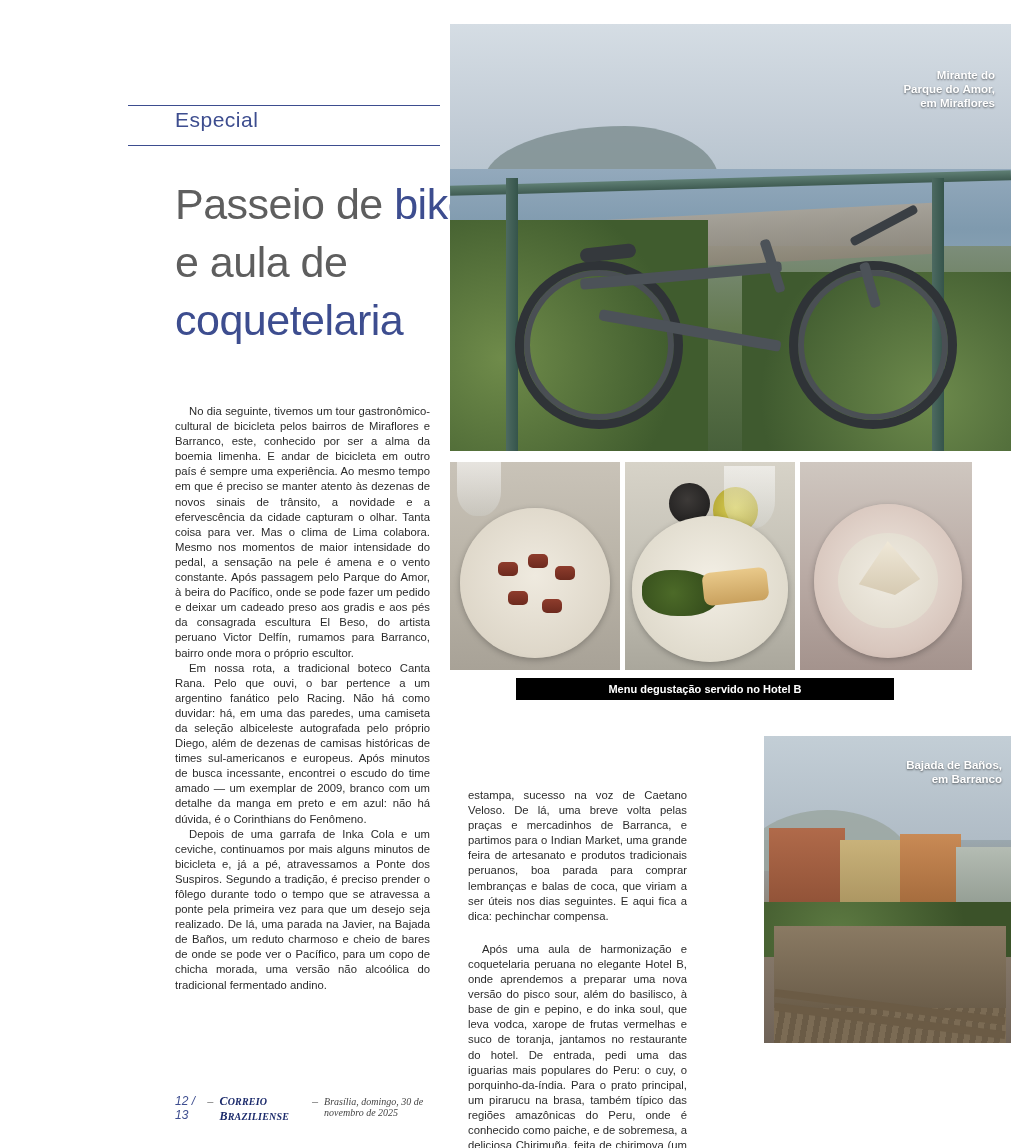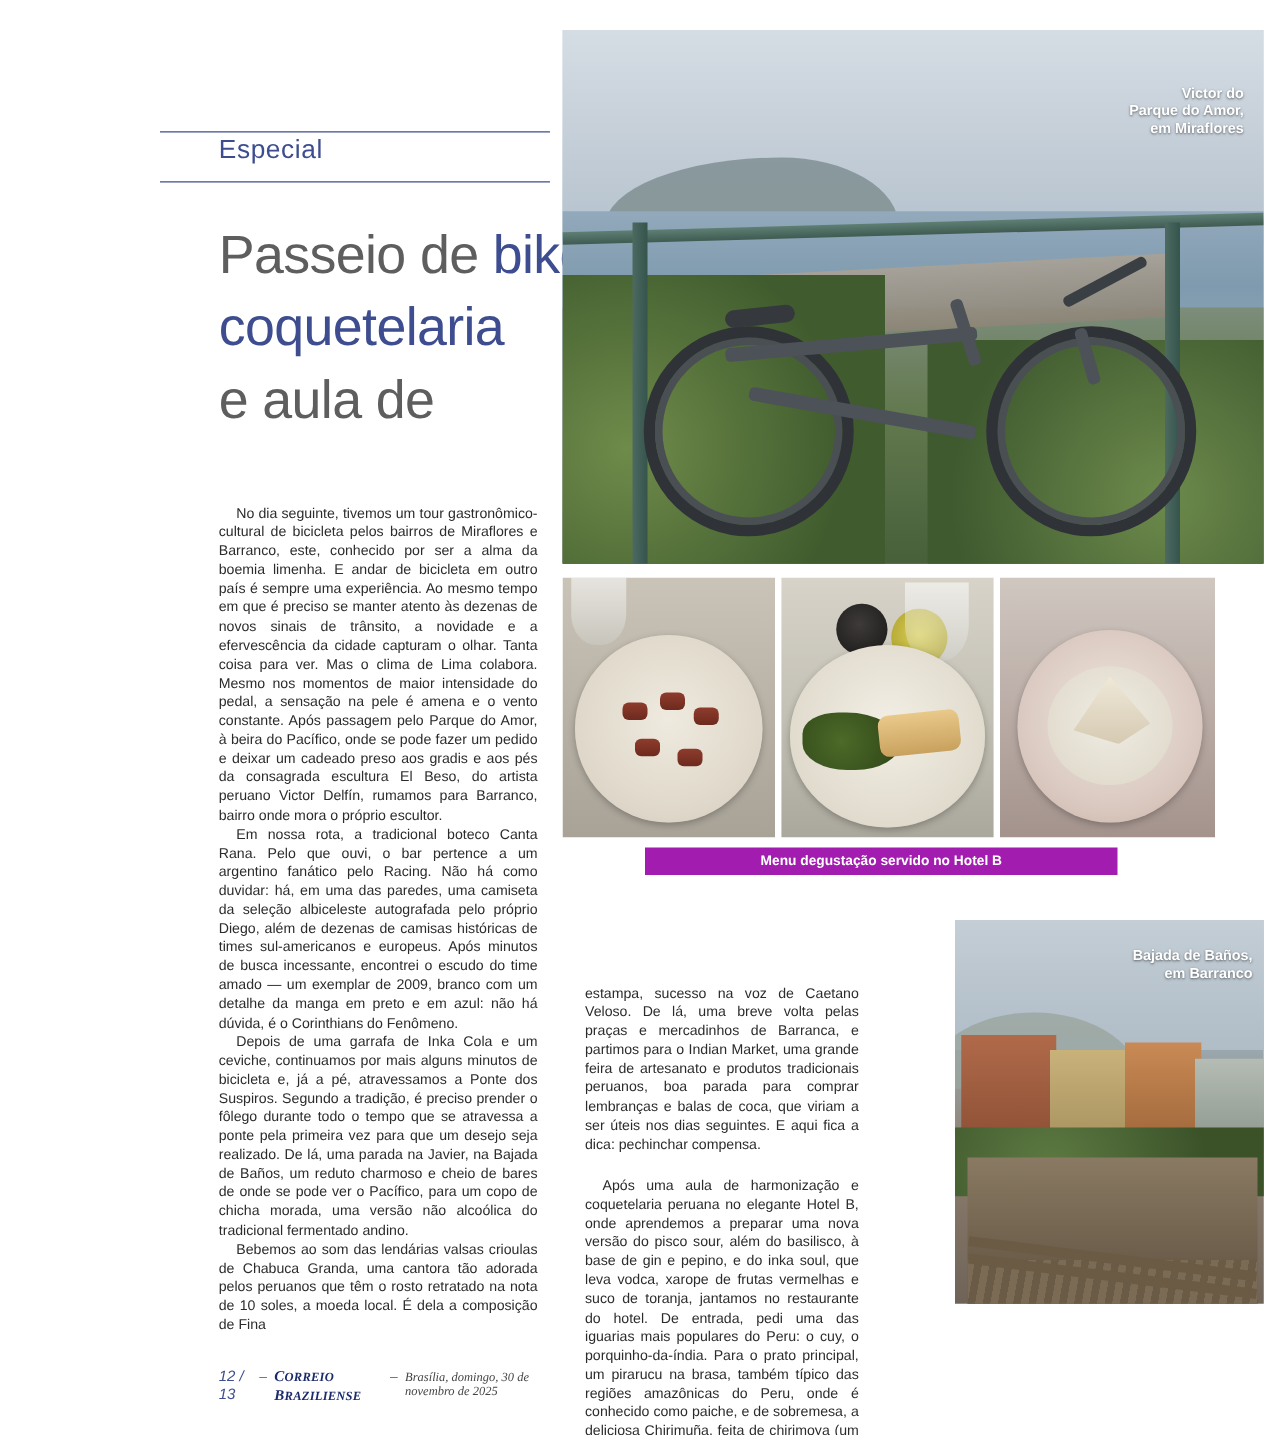--- a/index.html
+++ b/index.html
@@ -257,21 +257,21 @@
   }
   .glass {
     position: absolute; left: 58%; top: 2%; width: 30%; height: 30%;
     background: linear-gradient(rgba(255,255,255,.55), rgba(220,225,225,.25));
     border-radius: 0 0 45% 45%;
   }
 
   .food-caption-bar {
     position: absolute;
     left: 516px; top: 678px; width: 378px; height: 22px;
-    background: #a21caf;
+    background: #000000;
     color: #ffffff;
     font-size: 11px;
     font-weight: bold;
     display: flex; align-items: center; justify-content: center;
     font-family: "Liberation Sans", sans-serif;
   }
 
   
   .right-col {
     position: absolute;
@@ -334,29 +334,28 @@
     <div class="rule"></div>
     <div class="rule bottom"></div>
   </div>
 
   <div class="kicker">Especial</div>
 
   <div class="headline">
     <span class="hl-line">
       <span>Passeio de </span><span class="hl-accent">bike</span>
     </span>
+    <span class="hl-line">e aula de</span>
     <span class="hl-line hl-accent">coquetelaria</span>
-    <span class="hl-line">e aula de</span>
   </div>
 
   <div class="body-col">
     <p>No dia seguinte, tivemos um tour gastronômico-cultural de bicicleta pelos bairros de Miraflores e Barranco, este, conhecido por ser a alma da boemia limenha. E andar de bicicleta em outro país é sempre uma experiência. Ao mesmo tempo em que é preciso se manter atento às dezenas de novos sinais de trânsito, a novidade e a efervescência da cidade capturam o olhar. Tanta coisa para ver. Mas o clima de Lima colabora. Mesmo nos momentos de maior intensidade do pedal, a sensação na pele é amena e o vento constante. Após passagem pelo Parque do Amor, à beira do Pacífico, onde se pode fazer um pedido e deixar um cadeado preso aos gradis e aos pés da consagrada escultura El Beso, do artista peruano Victor Delfín, rumamos para Barranco, bairro onde mora o próprio escultor.</p>
     <p>Em nossa rota, a tradicional boteco Canta Rana. Pelo que ouvi, o bar pertence a um argentino fanático pelo Racing. Não há como duvidar: há, em uma das paredes, uma camiseta da seleção albiceleste autografada pelo próprio Diego, além de dezenas de camisas históricas de times sul-americanos e europeus. Após minutos de busca incessante, encontrei o escudo do time amado — um exemplar de 2009, branco com um detalhe da manga em preto e em azul: não há dúvida, é o Corinthians do Fenômeno.</p>
     <p>Depois de uma garrafa de Inka Cola e um ceviche, continuamos por mais alguns minutos de bicicleta e, já a pé, atravessamos a Ponte dos Suspiros. Segundo a tradição, é preciso prender o fôlego durante todo o tempo que se atravessa a ponte pela primeira vez para que um desejo seja realizado. De lá, uma parada na Javier, na Bajada de Baños, um reduto charmoso e cheio de bares de onde se pode ver o Pacífico, para um copo de chicha morada, uma versão não alcoólica do tradicional fermentado andino.</p>
-    <p>Bebemos ao som das lendárias valsas crioulas de Chabuca Granda, uma cantora tão adorada pelos peruanos que têm o rosto retratado na nota de 10 soles, a moeda local. É dela a composição de Fina</p>
   </div>
 
   <div class="footer-line">
     <span class="footer-page">12 / 13</span>
     <span class="footer-dash">–</span>
     <span class="footer-brand">
       <span>C</span><span class="small-caps">ORREIO</span>
       <span>B</span><span class="small-caps">RAZILIENSE</span>
     </span>
     <span class="footer-dash">–</span>
@@ -381,21 +380,21 @@
     <div class="wheel front"></div>
     <div class="frame-bar bar1"></div>
     <div class="frame-bar bar2"></div>
     <div class="frame-bar bar3"></div>
     <div class="frame-bar fork"></div>
     <div class="frame-bar handle"></div>
     <div class="saddle"></div>
   </div>
 
   <div class="hero-caption">
-    <div>Victor do</div>
+    <div>Mirante do</div>
     <div>Parque do Amor,</div>
     <div>em Miraflores</div>
   </div>
 </div>
 
 <div class="img-frame" id="food1">
   <div class="plate-bg-1"></div>
   <div class="dish dish-1"></div>
   <div class="morsel" style="left:28%; top:48%;"></div>
   <div class="morsel" style="left:46%; top:44%;"></div>

